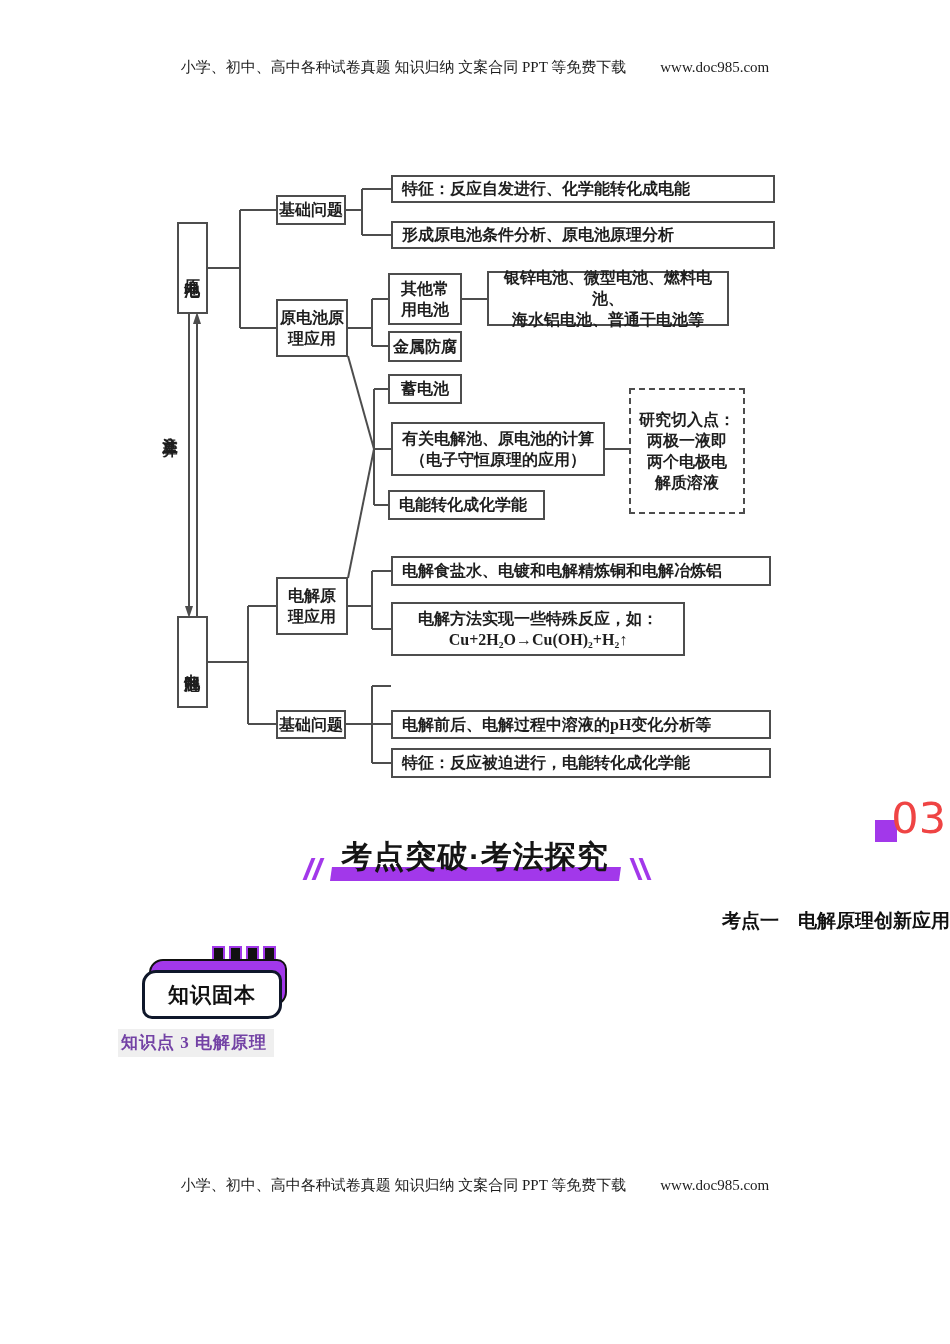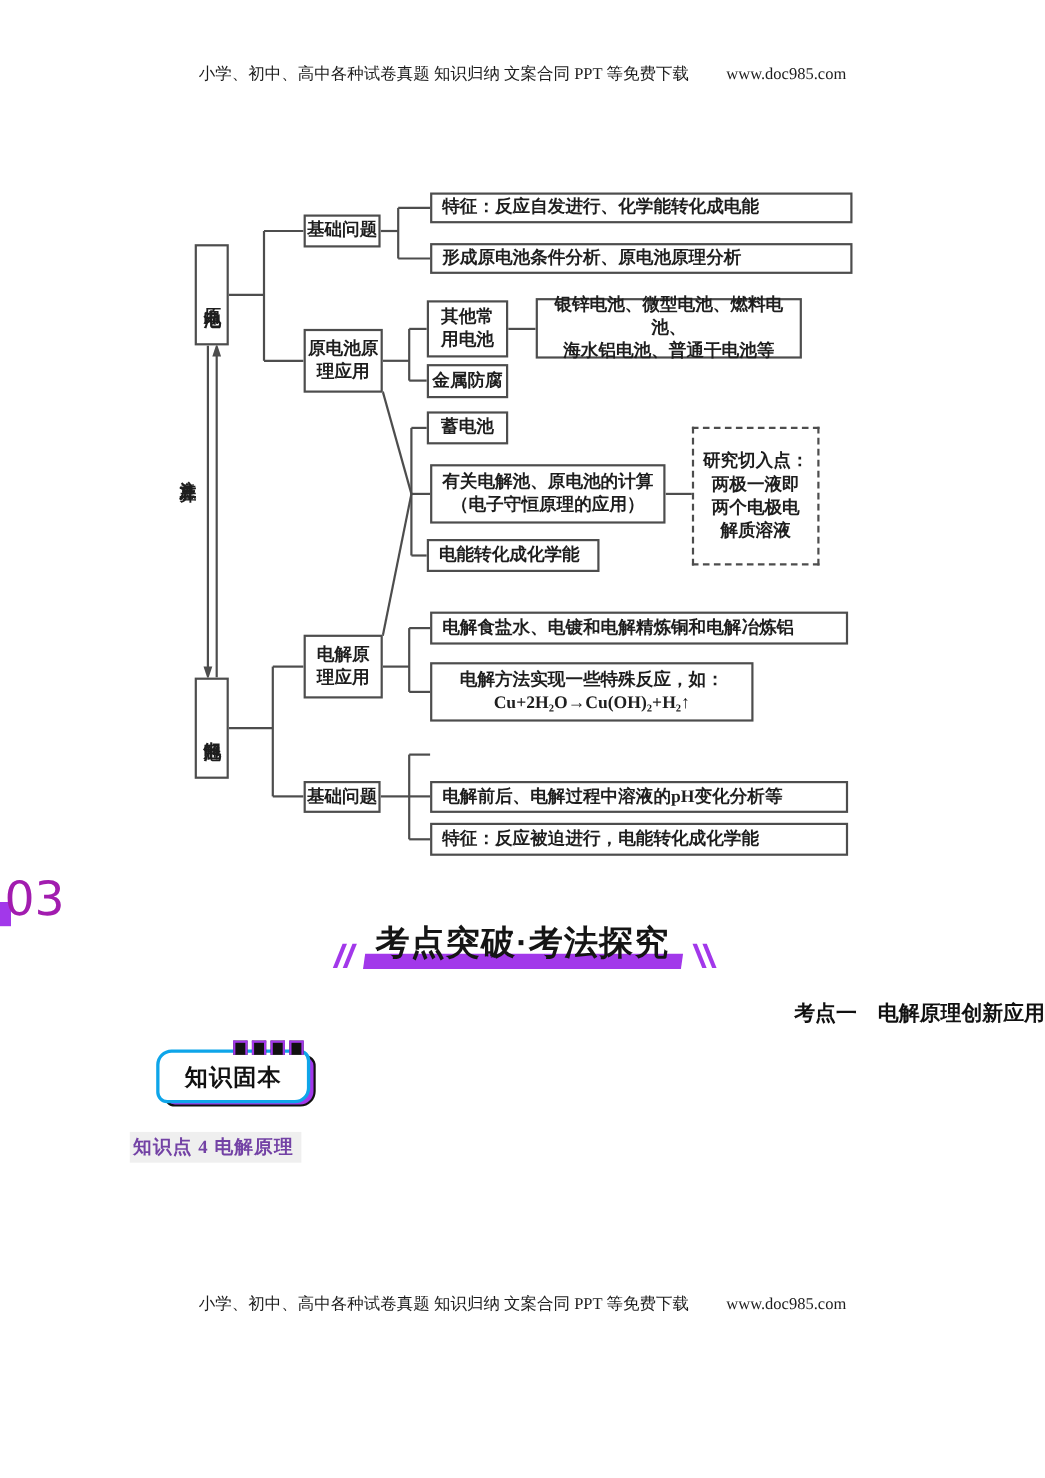--- a/index.html
+++ b/index.html
@@ -29,23 +29,23 @@
   .dbox.left{justify-content:flex-start;text-align:left;padding-left:9px;}
   .dbox.dashed{border-style:dashed;}
   .dbox.vert{writing-mode:vertical-rl;text-orientation:upright;letter-spacing:1px;}
   .vlabel{
     position:absolute;writing-mode:vertical-rl;text-orientation:upright;
     font-size:15px;font-weight:bold;color:#1e1e1e;letter-spacing:2px;
   }
   svg.wires{position:absolute;left:0;top:0;pointer-events:none;}
   
   .secnum{
-    position:absolute;top:797px;left:0;width:100%;text-align:left;
+    position:absolute;top:797px;left:0;width:100%;text-align:right;
     font-family:"DejaVu Sans","Liberation Sans",sans-serif;
-    font-size:43px;color:#a21caf;line-height:1;
+    font-size:43px;color:#ef4444;line-height:1;
   }
   .secnum .inner{position:relative;display:inline-block;padding:0 4px;}
   .secnum .sq{
     position:absolute;left:-12px;bottom:-2px;width:22px;height:22px;
     background:var(--purple);z-index:0;
   }
   .secnum .txt{position:relative;z-index:1;}
   .banner{
     position:absolute;top:836px;left:0;width:100%;text-align:center;
     font-family:"Liberation Sans","DejaVu Sans",sans-serif;
@@ -68,22 +68,22 @@
     font-size:19px;font-weight:bold;color:#111;
   }
   
   .badge{position:absolute;left:140px;top:950px;width:150px;height:60px;}
   .badge .shadow{
     position:absolute;left:9px;top:9px;width:134px;height:43px;
     background:var(--purple);border:2px solid #111;
     border-radius:14px 10px 14px 10px;
   }
   .badge .main{
-    position:absolute;left:2px;top:4px;width:134px;height:43px;
-    background:#fff;border:3px solid #0ea5e9;border-radius:14px 10px 14px 10px;
+    position:absolute;left:2px;top:20px;width:134px;height:43px;
+    background:#fff;border:3px solid #0f172a;border-radius:14px 10px 14px 10px;
     display:flex;align-items:center;justify-content:center;
     font-family:"Liberation Sans","DejaVu Sans",sans-serif;
     font-size:21px;font-weight:bold;color:#111;letter-spacing:1px;
   }
   .badge .notches{position:absolute;right:14px;top:-4px;display:flex;gap:4px;}
   .badge .notch{width:9px;height:11px;background:#111;border:2px solid var(--purple);border-bottom:none;}
   .kpoint{
     position:absolute;left:118px;top:1029px;
     background:#efefef;color:var(--purple-dark);
     font-size:17px;font-weight:bold;padding:2px 7px 3px 3px;letter-spacing:1px;
@@ -213,19 +213,19 @@
     <span class="shadow"></span>
     <span class="main">知识固本</span>
     <span class="notches">
       <span class="notch"></span>
         <span class="notch"></span>
         <span class="notch"></span>
         <span class="notch"></span>
     </span>
   </div>
 
-  <div class="kpoint">知识点 4 电解原理</div>
+  <div class="kpoint">知识点 3 电解原理</div>
 
   <div class="pageline" style="top:1176px;">
     <span>小学、初中、高中各种试卷真题 知识归纳 文案合同 PPT 等免费下载</span><span class="url">www.doc985.com</span>
   </div>
 
 </div>
 
 </body></html>

